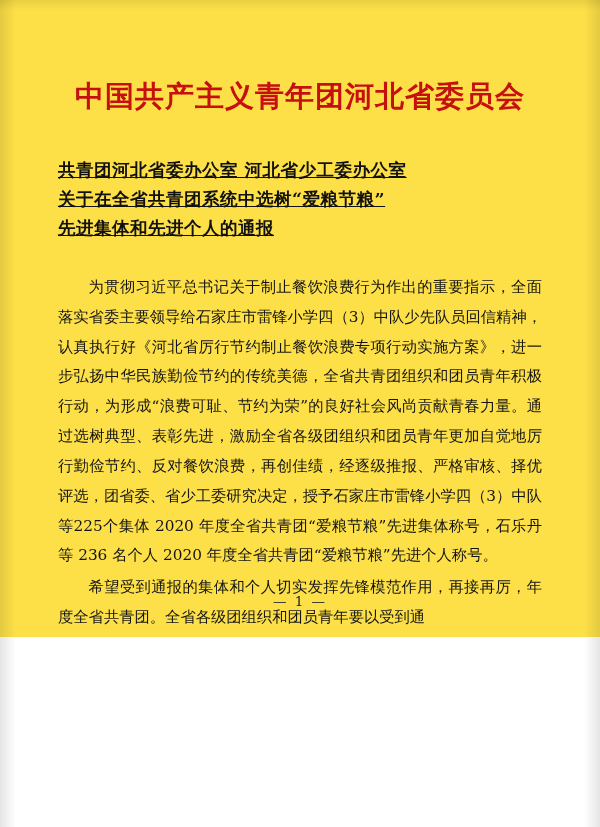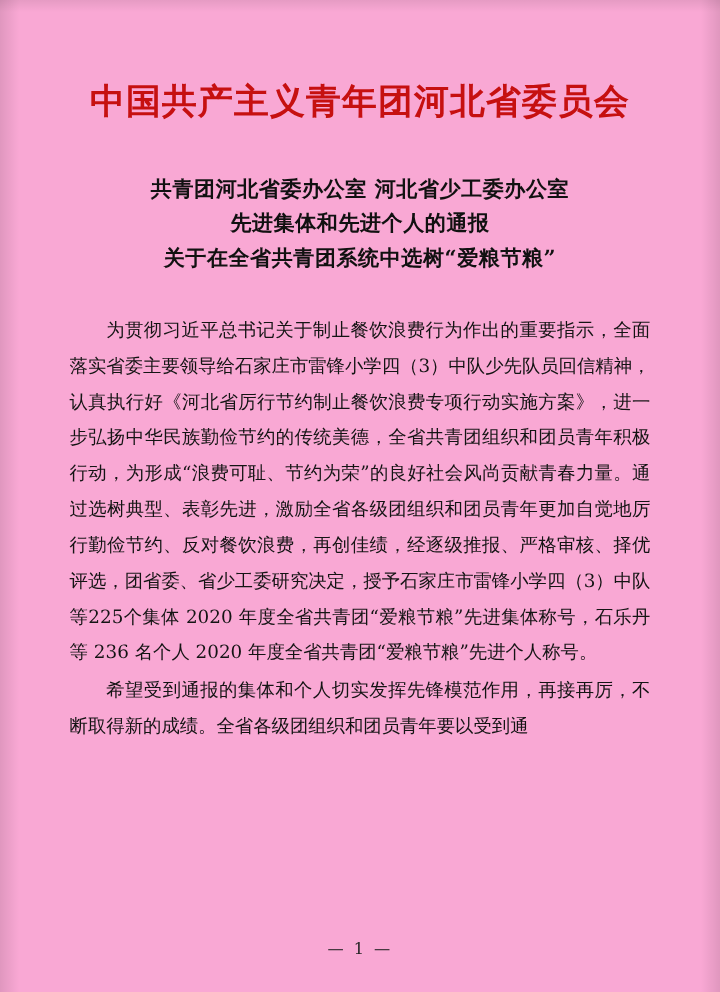--- a/index.html
+++ b/index.html
@@ -10,49 +10,49 @@
   body {
     width: 600px;
     height: 827px;
     font-family: "DejaVu Serif", "Liberation Serif", serif;
     color: #1a1a1a;
     position: relative;
     overflow: hidden;
   }
   .page {
     width: 600px;
-    height: 827px;
+    height: 637px;
     box-sizing: border-box;
-    padding: 36px 58px 20px 58px;
+    padding: 48px 58px 20px 58px;
     position: relative;
-    background: #f9a8d4;
+    background: #fde047;
   }
   .masthead {
     text-align: center;
     margin-top: 30px;
     margin-bottom: 6px;
   }
   .masthead-title {
     color: #c61010;
     font-size: 29px;
     font-weight: bold;
     letter-spacing: 1px;
     font-family: "DejaVu Serif", "Liberation Serif", serif;
     line-height: 1.25;
     white-space: nowrap;
   }
   .doc-title {
-    text-align: center;
     margin-top: 42px;
     margin-bottom: 30px;
     font-size: 17.5px;
     font-weight: bold;
     line-height: 1.65;
     letter-spacing: 0.5px;
     color: #111;
+    text-decoration: underline;
   }
   .doc-title div {
     white-space: nowrap;
   }
   .body-text {
     font-size: 15.3px;
     line-height: 1.95;
     text-align: justify;
     text-justify: inter-ideograph;
     color: #141414;
@@ -103,26 +103,26 @@
   <div class="edge-shadow-left"></div>
   <div class="edge-shadow-right"></div>
   <div class="edge-shadow-top"></div>
 
   <div class="masthead">
     <div class="masthead-title">中国共产主义青年团河北省委员会</div>
   </div>
 
   <div class="doc-title">
     <div>共青团河北省委办公室  河北省少工委办公室</div>
+    <div>关于在全省共青团系统中选树“爱粮节粮”</div>
     <div>先进集体和先进个人的通报</div>
-    <div>关于在全省共青团系统中选树“爱粮节粮”</div>
   </div>
 
   <div class="body-text">
     <p class="para indent">为贯彻习近平总书记关于制止餐饮浪费行为作出的重要指示，全面落实省委主要领导给石家庄市雷锋小学四（3）中队少先队员回信精神，认真执行好《河北省厉行节约制止餐饮浪费专项行动实施方案》，进一步弘扬中华民族勤俭节约的传统美德，全省共青团组织和团员青年积极行动，为形成“浪费可耻、节约为荣”的良好社会风尚贡献青春力量。通过选树典型、表彰先进，激励全省各级团组织和团员青年更加自觉地厉行勤俭节约、反对餐饮浪费，再创佳绩，经逐级推报、严格审核、择优评选，团省委、省少工委研究决定，授予石家庄市雷锋小学四（3）中队等225个集体 2020 年度全省共青团“爱粮节粮”先进集体称号，石乐丹等 236 名个人 2020 年度全省共青团“爱粮节粮”先进个人称号。</p>
-    <p class="para indent">希望受到通报的集体和个人切实发挥先锋模范作用，再接再厉，不断取得新的成绩。全省各级团组织和团员青年要以受到通</p>
+    <p class="para indent">希望受到通报的集体和个人切实发挥先锋模范作用，再接再厉，年度全省共青团。全省各级团组织和团员青年要以受到通</p>
   </div>
 
   <div class="footer">
     <span>— 1 —</span>
   </div>
 
 </div>
 
 </body></html>

